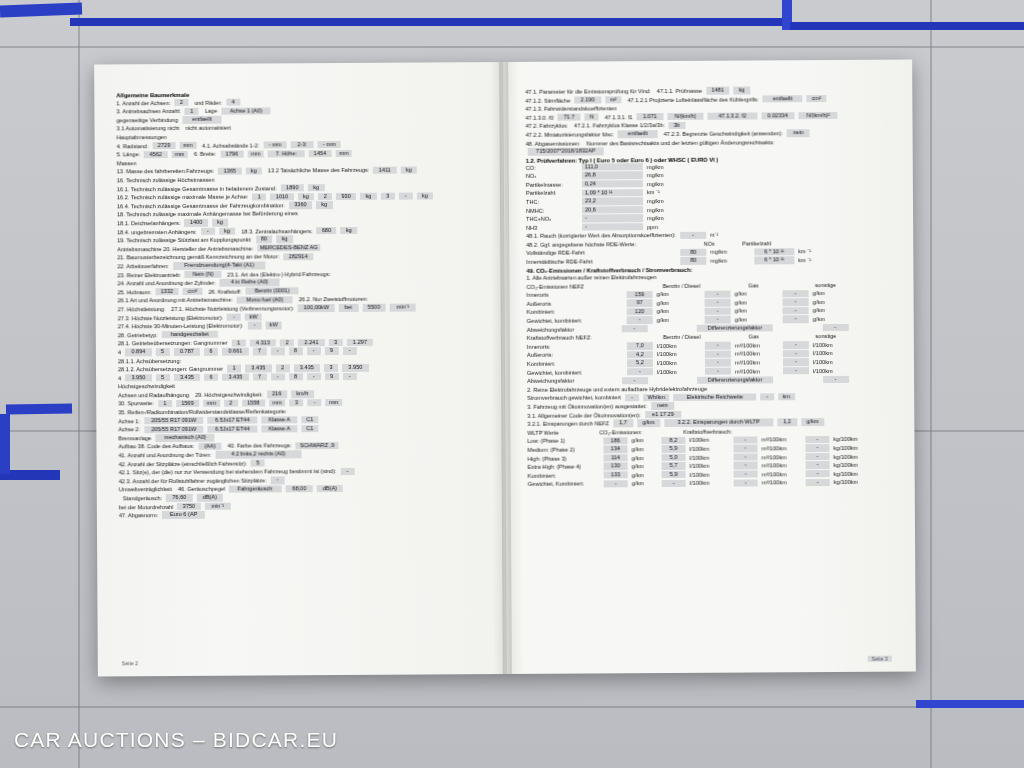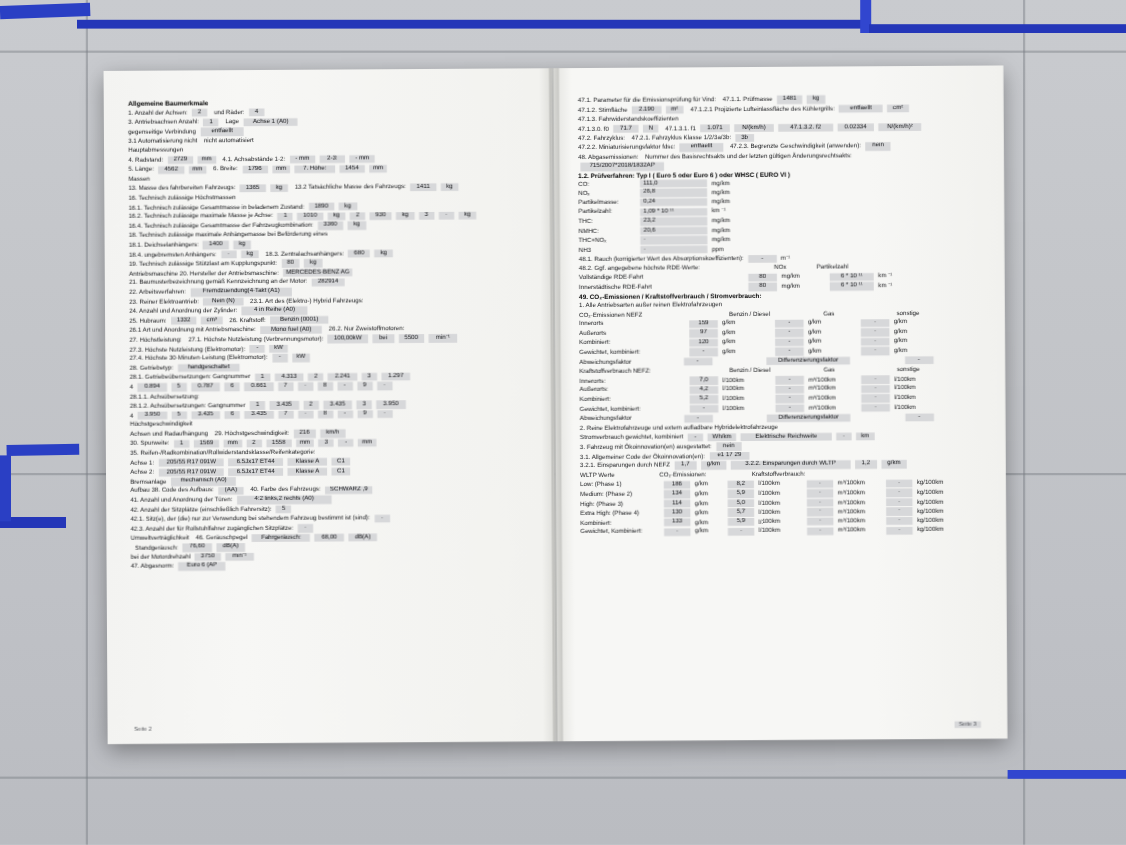--- a/index.html
+++ b/index.html
@@ -726,13 +726,14 @@
               <span class="u" style="width: 40px;">kg/100km</span>
             </div>
           </div>
       </div>
       <div class="folio r"><span class="pgnum-box">Seite 3</span></div>
     </div>
 
     <div class="spine"></div>
   </div>
 
+  <div class="watermark">CAR AUCTIONS – BIDCAR.EU</div>
 </div>
 
 </body></html>

